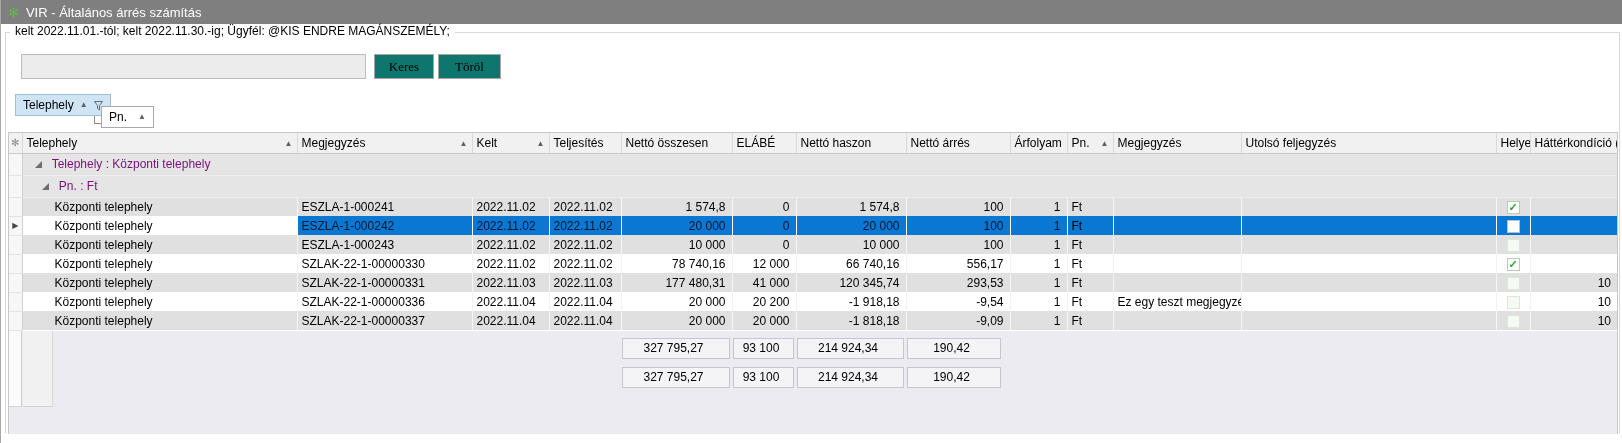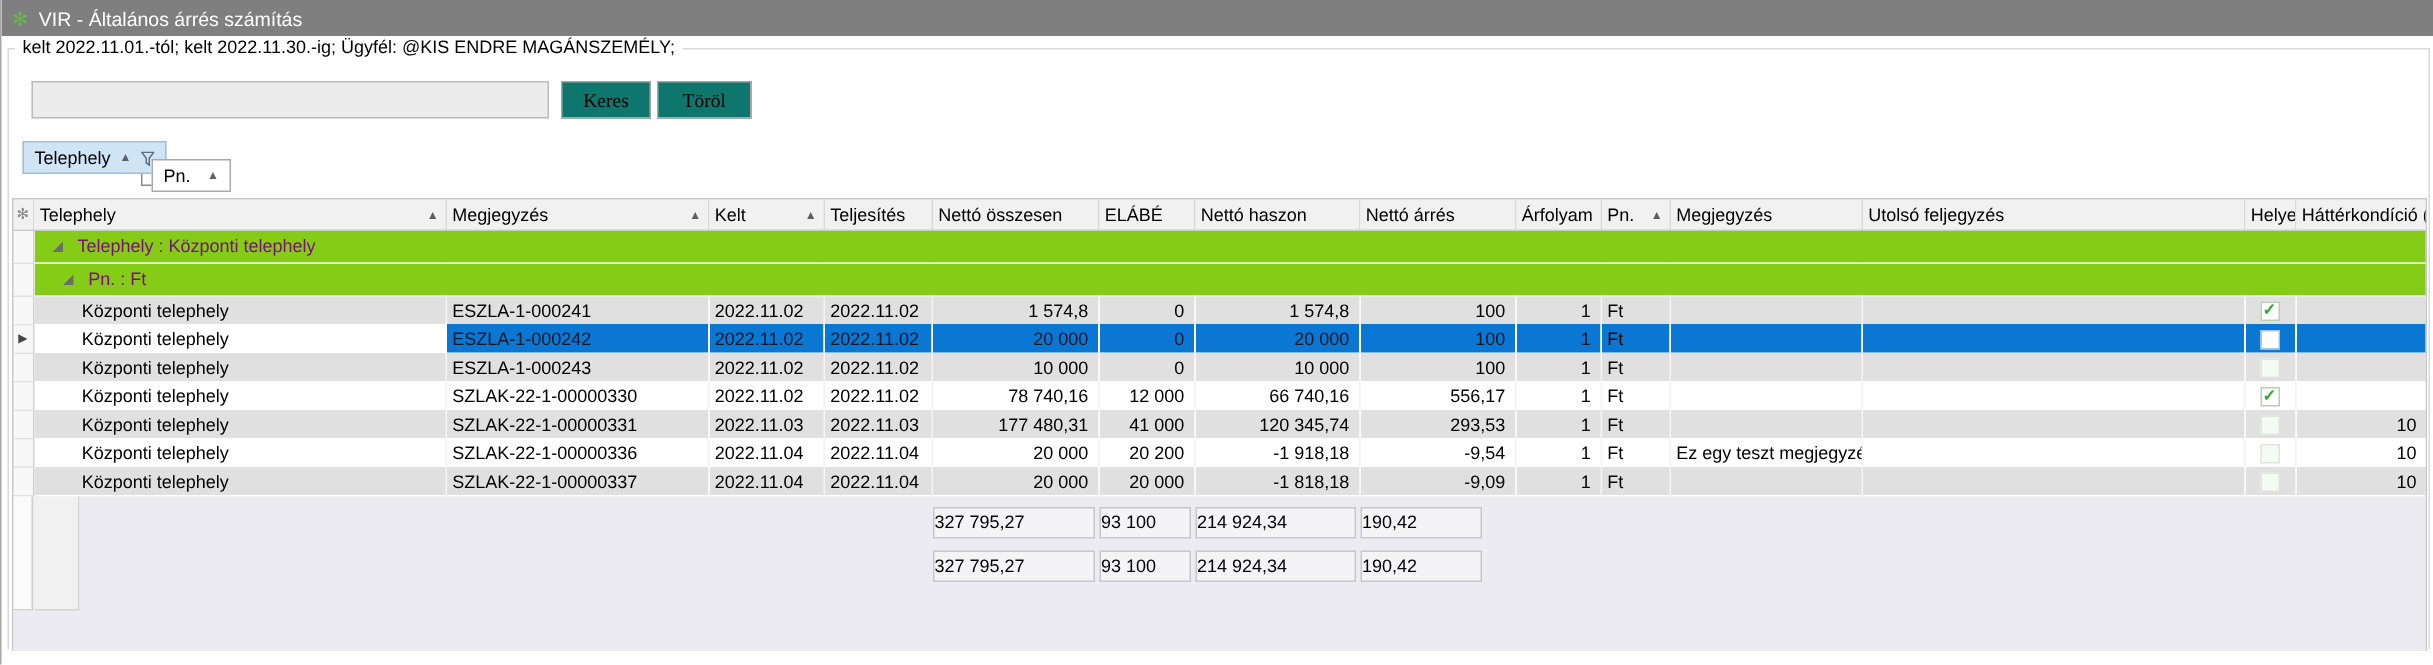--- a/index.html
+++ b/index.html
@@ -60,21 +60,21 @@
     font-weight:normal; text-align:left; height:20px; padding:1px 4px;
     white-space:nowrap; overflow:hidden;
   }
   th .sort-arrow { float:right; margin-top:4px; }
   th.gutter-h { text-align:center; padding:0; color:#8a8a8a; font-size:10px; }
   td { height:19px; padding:0 4px; white-space:nowrap; overflow:hidden; }
   td.gutter {
     background:#f7f7f7; border-right:1px solid #cfcfcf; border-bottom:1px solid #e2e2e2;
     text-align:center; padding:0; color:#555; font-size:8px;
   }
-  tr.group-row td.group-cell { background:#84cc16; border-bottom:1px solid #ededed; color:#7d0d7d; height:22px; }
+  tr.group-row td.group-cell { background:#e5e5e5; border-bottom:1px solid #ededed; color:#7d0d7d; height:22px; }
   .tri-exp {
     display:inline-block; width:0; height:0; margin-right:7px;
     border-bottom:7px solid #6e6e6e; border-left:7px solid transparent;
   }
   tr.r-gray  td.c { background:#e0e0e0; }
   tr.r-white td.c { background:#ffffff; border-right:1px solid rgba(0,0,0,0.05); }
   tr.r-gray  td.c { border-right:1px solid rgba(0,0,0,0.04); }
   tr.r-sel   td.c { background:#0a78d2; color:#0f172a; border-right:1px solid #fff; }
   tr.r-sel   td.cell-telephely { background:#fff; color:#000; }
   tr.r-sel   td.cell-pn { color:#000; }
@@ -94,28 +94,28 @@
   .footer-strip-gutter {
     position:absolute; left:0; top:0; width:13px; height:76px; background:#fbfbfb;
     border-right:1px solid #cfcfcf; border-bottom:1px solid #d4d4d4;
   }
   .footer-strip-indent {
     position:absolute; left:14px; top:0; width:30px; height:76px; background:#f1f1f1;
     border-right:1px solid #d9d9d9; border-bottom:1px solid #d4d4d4;
   }
   .sumbox {
     position:absolute; height:21px; background:#f4f4f7; border:1px solid #c6c6cf;
-    text-align:left; padding:2px 5px 0 0; overflow:hidden;
+    text-align:center; padding:2px 5px 0 0; overflow:hidden;
   }
   .sumrow-1 .sumbox { top:7px; }
   .sumrow-2 .sumbox { top:36px; }
   .sb-1 { left:613px; width:108px; }
   .sb-2 { left:724px; width:61px; }
   .sb-3 { left:788px; width:107px; }
-  .sb-4 { left:898px; width:81px; }
+  .sb-4 { left:898px; width:94px; }
 </style>
 </head>
 <body>
 
 <div class="titlebar">
   <span class="app-icon">✻</span>
   <span>VIR - Általános árrés számítás</span>
 </div>
 
 <div class="filterbox">

